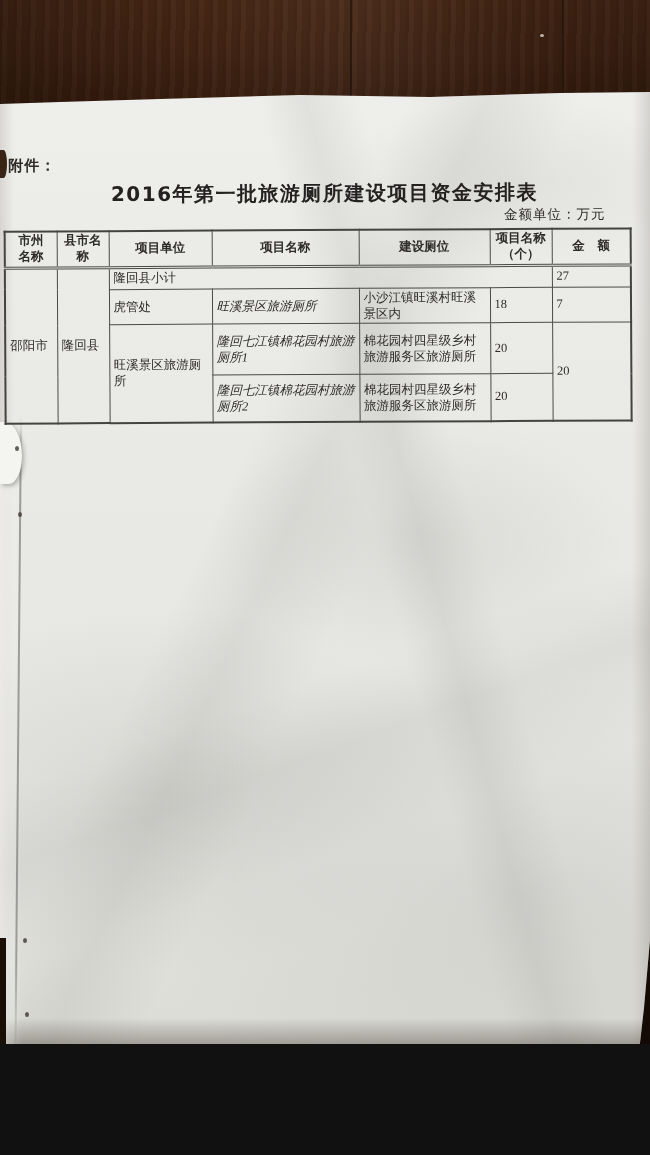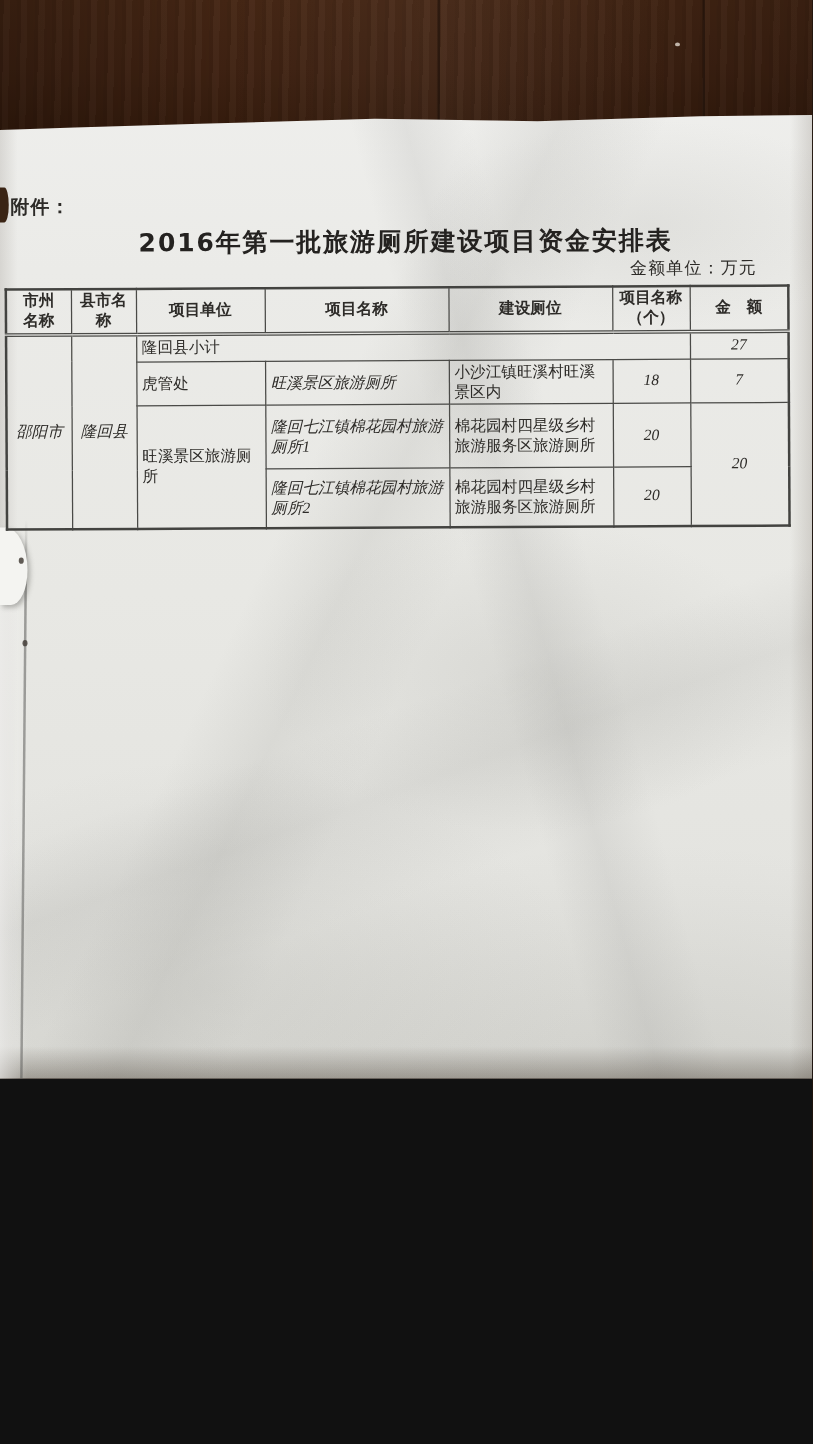--- a/index.html
+++ b/index.html
@@ -1,17 +1,17 @@
 <!DOCTYPE html>
 <html><head>
 <meta charset="utf-8">
 <style>
   html,body{margin:0;padding:0;background:#111;}
   .photo{
-    position:relative;width:650px;height:863px;overflow:hidden;
+    position:relative;width:650px;height:1044px;overflow:hidden;
     font-family:"DejaVu Sans","Liberation Sans",sans-serif;
     background-color:#2a1709;
     background-image:linear-gradient(180deg,#462715 0px,#402313 55px,#371d0e 100px,#241309 380px,#1a0d06 760px,#140a05 100%);
   }
   
   .wood-grain{
     position:absolute;left:0;top:0;width:650px;height:110px;
     background:
       linear-gradient(90deg,rgba(0,0,0,.28),rgba(0,0,0,0) 28%,rgba(255,255,255,.04) 55%,rgba(0,0,0,.12) 82%,rgba(0,0,0,.22)),
       repeating-linear-gradient(91deg,rgba(0,0,0,.10) 0 3px,rgba(255,255,255,.03) 3px 8px,rgba(0,0,0,.05) 8px 14px);
@@ -75,21 +75,21 @@
     font-family:"Liberation Serif","DejaVu Serif",serif;}
   table.fund{
     position:absolute;left:4px;top:229px;border-collapse:collapse;table-layout:fixed;
     font-family:"Liberation Serif","DejaVu Serif",serif;font-size:12.5px;color:#2e2c29;
   }
   table.fund th,table.fund td{border:1px solid #4a4a47;padding:1px 4px;vertical-align:middle;overflow:hidden;}
   table.fund{border:2px solid #434340;}
   table.fund thead th{white-space:pre-line;text-align:center;font-weight:600;line-height:1.25;border-bottom:3px double #4a4a47;}
   .rh{height:36px;} .r1{height:22px;} .r2{height:34px;} .r3{height:51px;} .r4{height:47px;}
   td.left{text-align:left;line-height:1.3;}
-  td.center{text-align:center;font-style:italic;}
+  td.center{}
   td.proj{padding-left:5px;padding-right:6px;font-style:italic;}
 </style>
 </head>
 <body>
 
 <div class="photo">
 
   <div class="wood-grain"></div>
   <div class="grain-line a"></div>
   <div class="grain-line b"></div>

